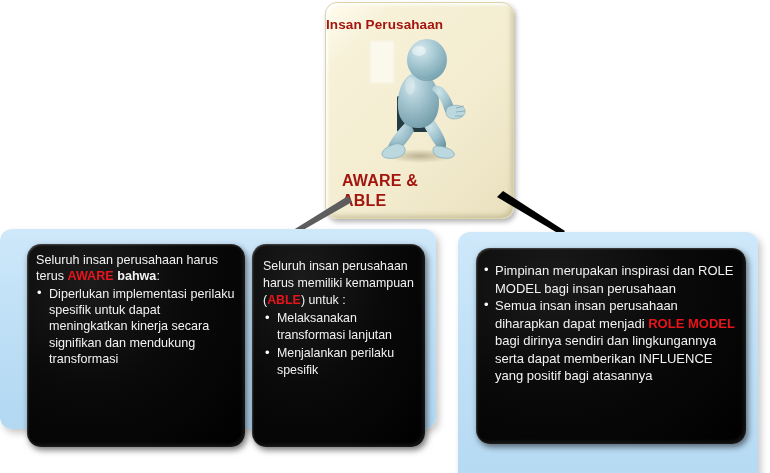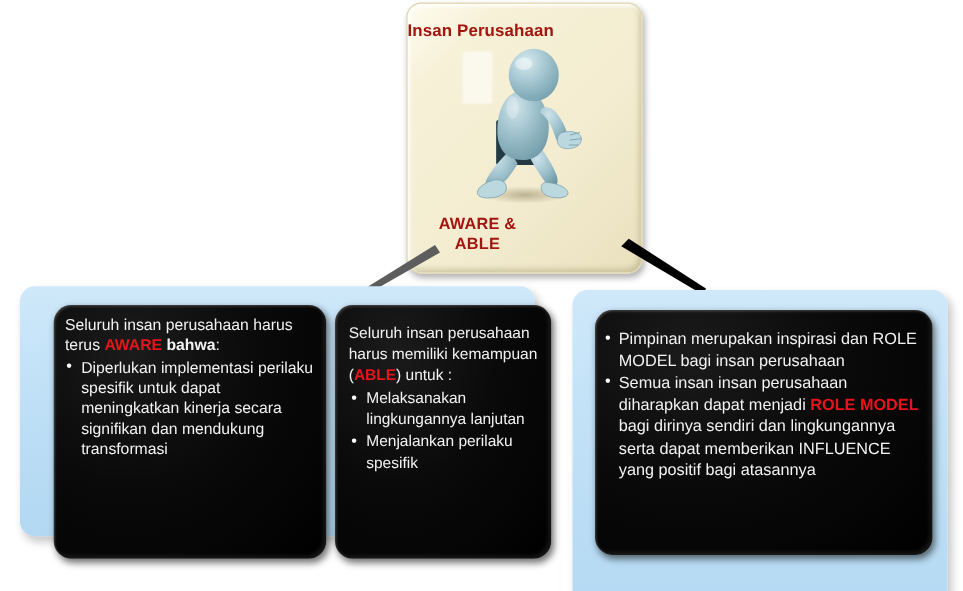--- a/index.html
+++ b/index.html
@@ -59,24 +59,24 @@
     position: absolute;
     left: 38px;
     top: 33px;
     width: 120px;
     height: 132px;
   }
   #figure-svg { display: block; width: 120px; height: 132px; }
 
   .label-aware, .label-role {
     position: absolute;
-    font-size: 13px;
+    font-size: 16px;
     font-weight: bold;
     color: #a3160f;
-    text-align: center;
+    text-align: left;
     line-height: 1.25;
     letter-spacing: 0.2px;
   }
   .label-aware { left: 16px; top: 168px; width: 80px; }
   .label-role  { left: 112px; top: 168px; width: 62px; }
 
   
   #arrow-left, #arrow-right {
     position: absolute;
     overflow: visible;
@@ -84,21 +84,21 @@
   #arrow-left  { left: 290px; top: 196px; width: 62px; height: 42px; }
   #arrow-right { left: 495px; top: 191px; width: 70px; height: 48px; }
 
   
   .blue-frame {
     position: absolute;
     background: linear-gradient(180deg, #cfe8fa 0%, #bfe0f6 45%, #b2d8f2 100%);
     border-radius: 12px;
     box-shadow: 3px 4px 7px rgba(0,0,0,0.22);
   }
-  #frame-left  { left: 16px;  top: 229px; width: 412px; height: 200px; }
+  #frame-left  { left: 0;  top: 229px; width: 412px; height: 200px; padding-left: 24px; }
   #frame-right { left: 458px; top: 232px; width: 300px; height: 288px; }
 
   .black-panel {
     position: absolute;
     background: radial-gradient(ellipse at 28% 18%, #1b1b1b 0%, #0a0a0a 45%, #000 100%);
     border-radius: 14px;
     box-shadow:
       inset 1px 1px 2px rgba(255,255,255,0.22),
       inset -2px -2px 4px rgba(255,255,255,0.10),
       2px 3px 6px rgba(0,0,0,0.55);
@@ -242,21 +242,21 @@
       <ul class="bullets">
         <li>Diperlukan implementasi perilaku spesifik untuk dapat meningkatkan kinerja secara signifikan dan mendukung transformasi</li>
       </ul>
     </div>
   </div>
 
   <div class="black-panel" id="panel-able">
     <div class="ptext small">
       <p class="lead"><span>Seluruh insan perusahaan harus memiliki kemampuan (</span><span class="hi">ABLE</span><span>) untuk :</span></p>
       <ul class="bullets tight">
-        <li>Melaksanakan lingkungannya lanjutan</li>
+        <li>Melaksanakan transformasi lanjutan</li>
         <li>Menjalankan perilaku spesifik</li>
       </ul>
     </div>
   </div>
 </div>
 
 <div class="blue-frame" id="frame-right">
   <div class="black-panel" id="panel-role">
     <div class="ptext role">
       <ul class="bullets rolelist">

